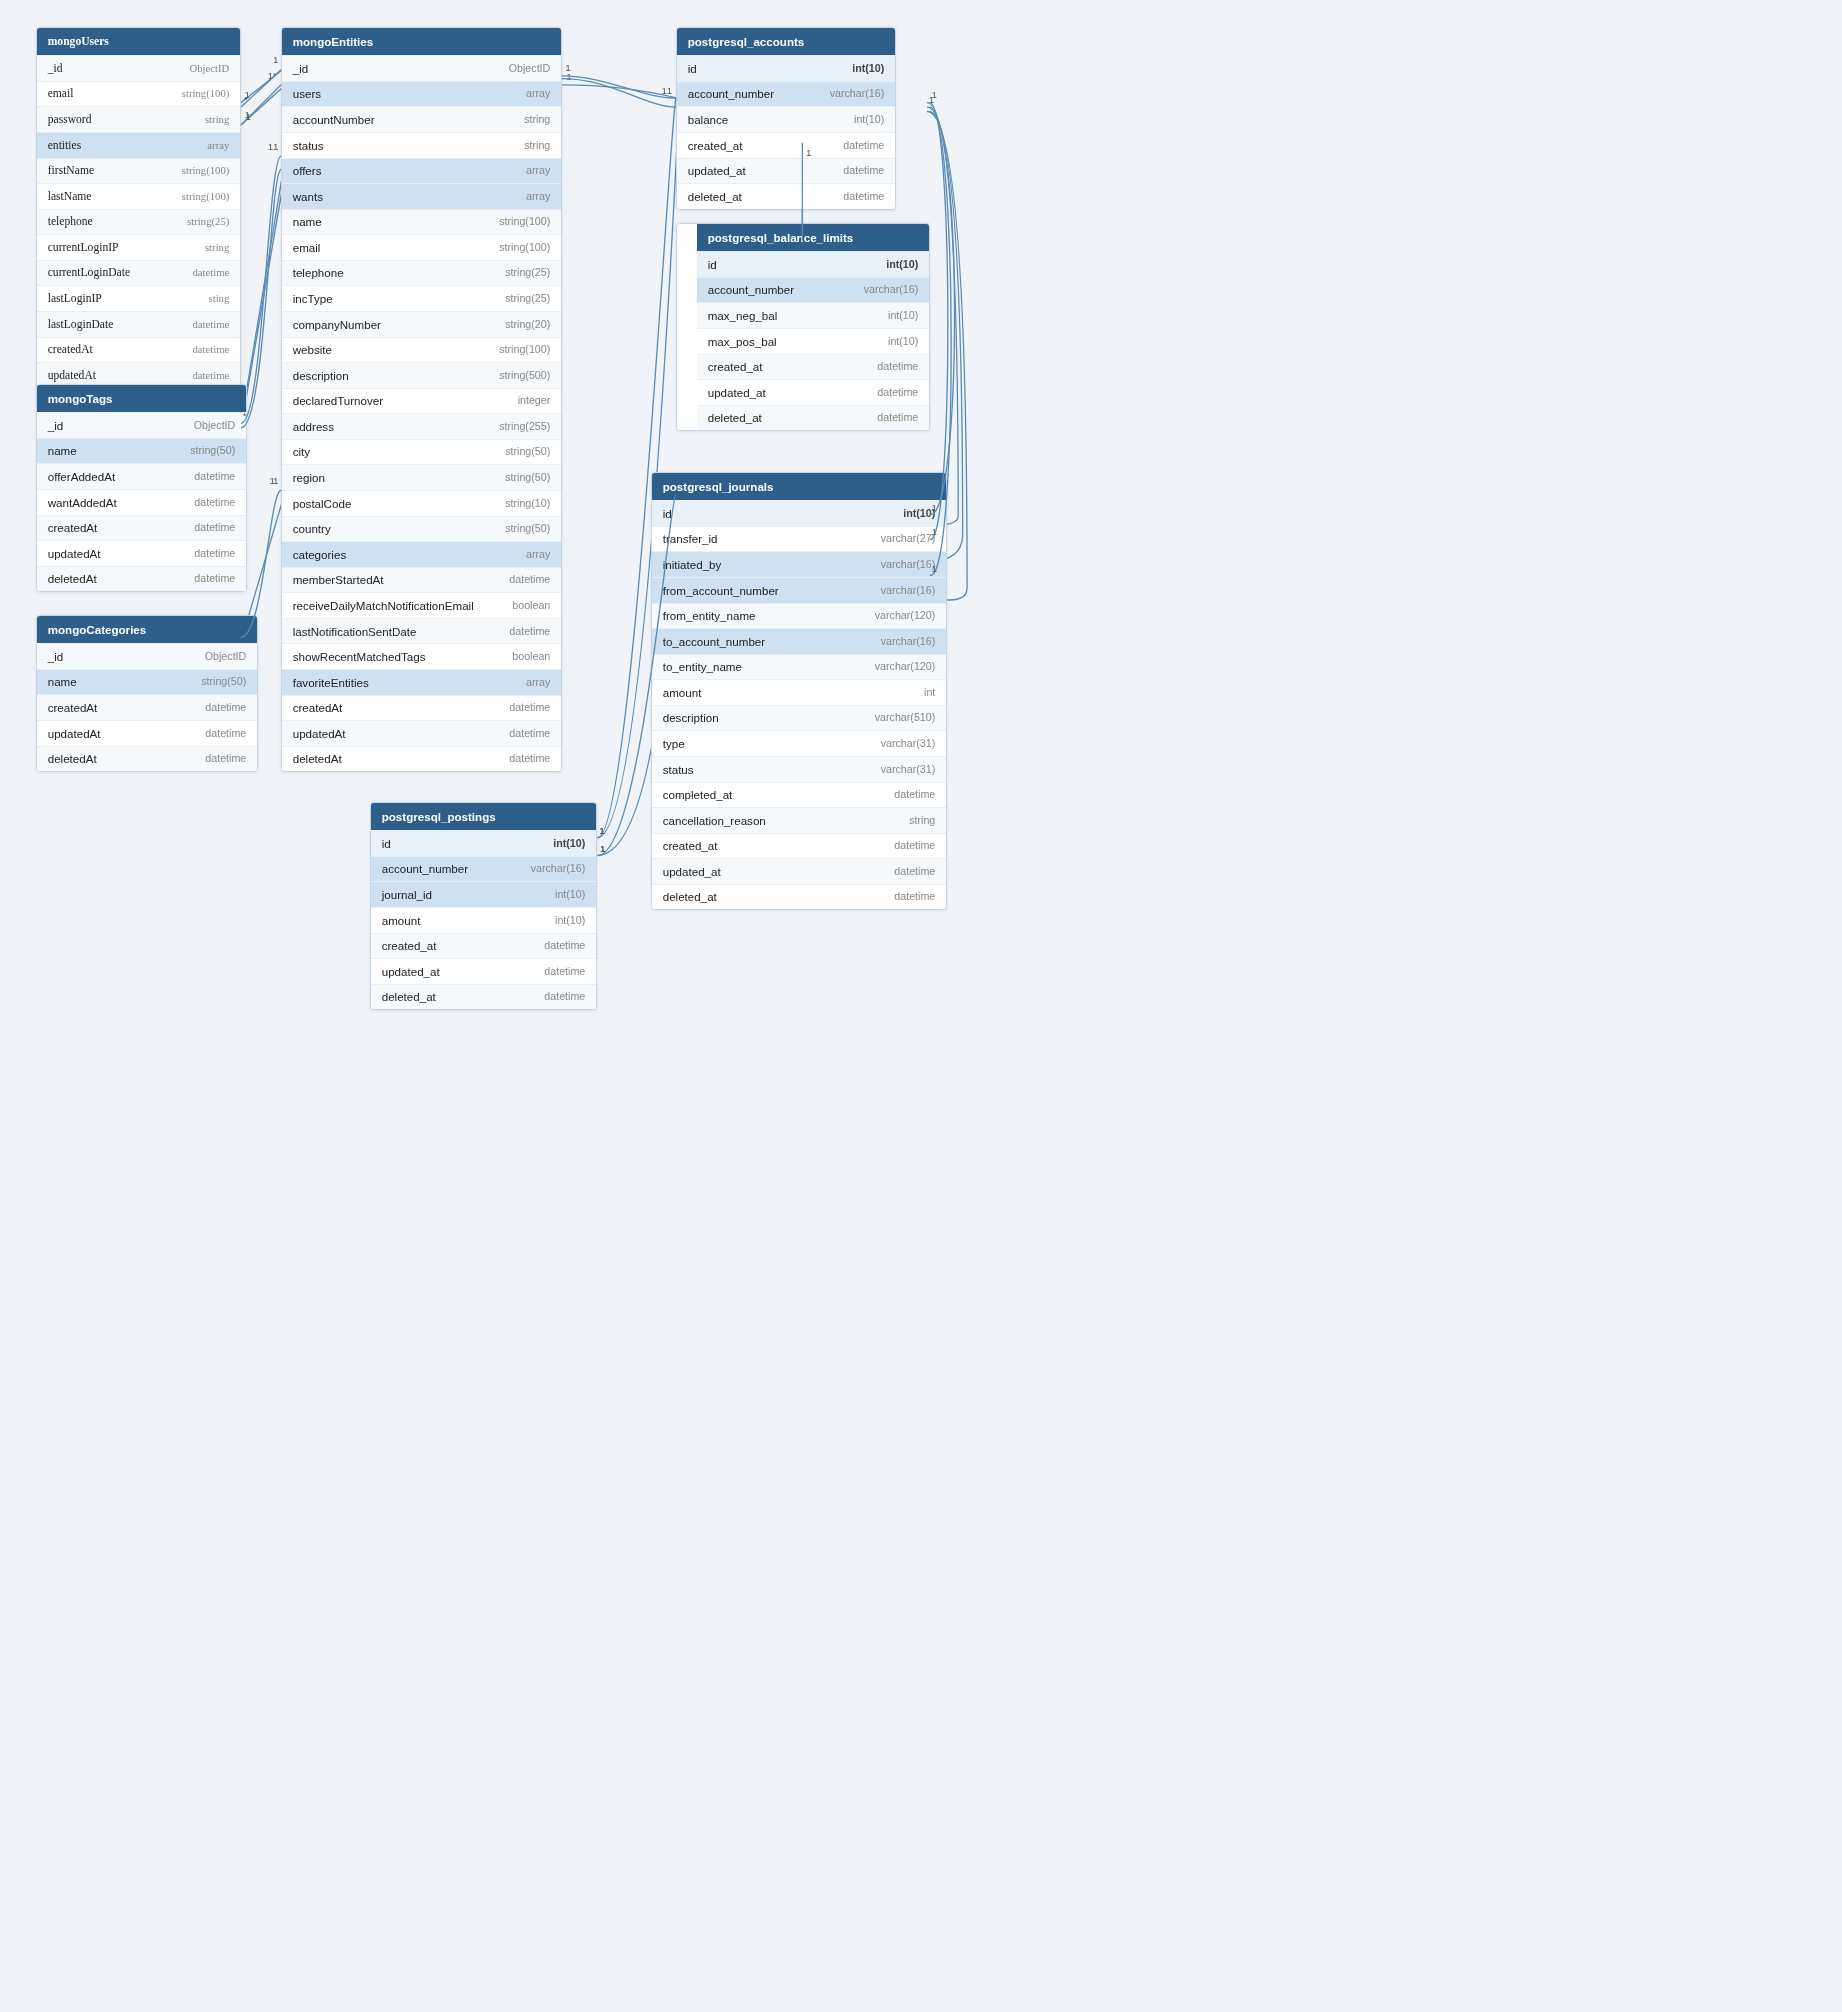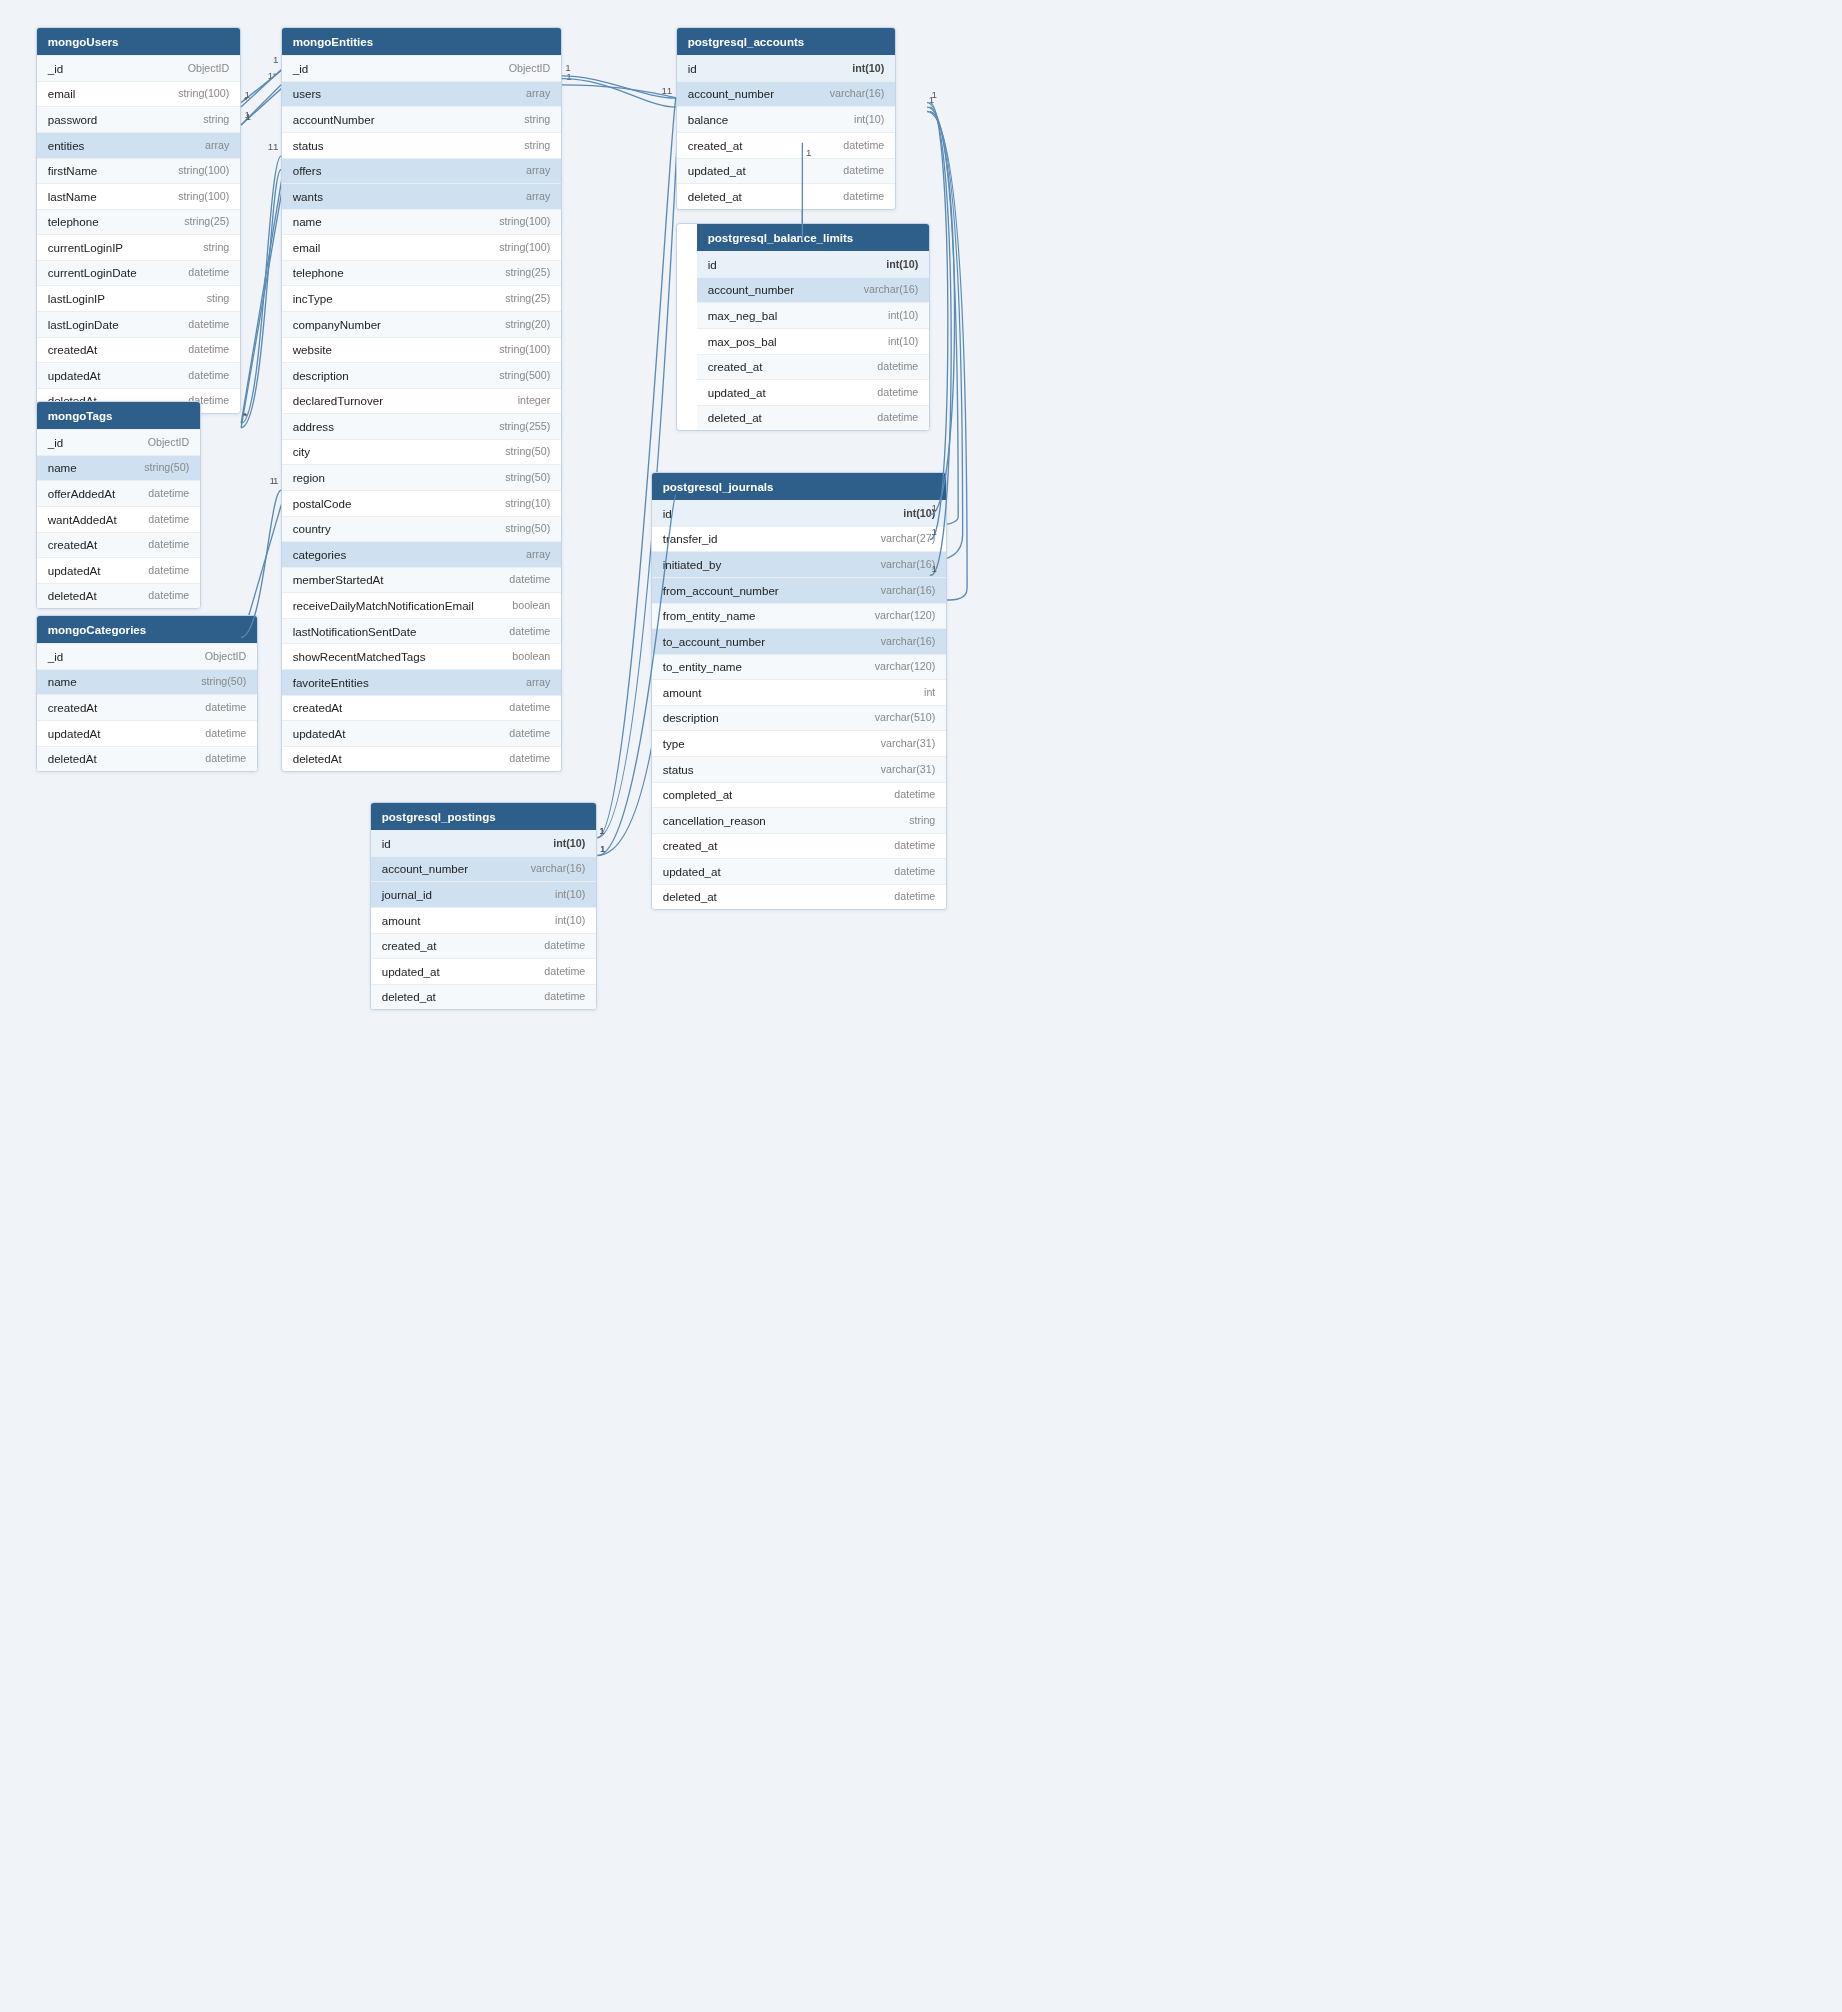--- a/index.html
+++ b/index.html
@@ -122,21 +122,21 @@
     <path d="M1020,95 Q1055,95 1055,560 Q1055,570 1020,570" class="connector-line"></path>
     <text x="1022" y="568" class="label-small">1</text>
 
     <path d="M650,920 Q700,920 740,130" class="connector-line"></path>
     <text x="652" y="916" class="label-small">1</text>
 
     <path d="M650,940 Q720,940 740,520" class="connector-line"></path>
     <text x="653" y="936" class="label-small">1</text>
   </svg>
 
-  <div class="table-box" style="left:18px; top:9px; width:205px;">
+  <div class="table-box" style="left:18px; top:9px; width:205px;font-family:Liberation Serif, serif;">
     <div class="table-header">mongoUsers</div>
     <div class="table-row">
       <span class="field-name">_id</span>
       <span class="field-type">ObjectID</span>
     </div>
     <div class="table-row">
       <span class="field-name">email</span>
       <span class="field-type">string(100)</span>
     </div>
     <div class="table-row">
@@ -182,21 +182,21 @@
     <div class="table-row">
       <span class="field-name">updatedAt</span>
       <span class="field-type">datetime</span>
     </div>
     <div class="table-row">
       <span class="field-name">deletedAt</span>
       <span class="field-type">datetime</span>
     </div>
   </div>
 
-  <div class="table-box" style="left:18px; top:383px; width:165px;">
+  <div class="table-box" style="left:18px; top:366px; width:211px;">
     <div class="table-header">mongoTags</div>
     <div class="table-row">
       <span class="field-name">_id</span>
       <span class="field-type">ObjectID</span>
     </div>
     <div class="table-row highlighted">
       <span class="field-name">name</span>
       <span class="field-type">string(50)</span>
     </div>
     <div class="table-row">

